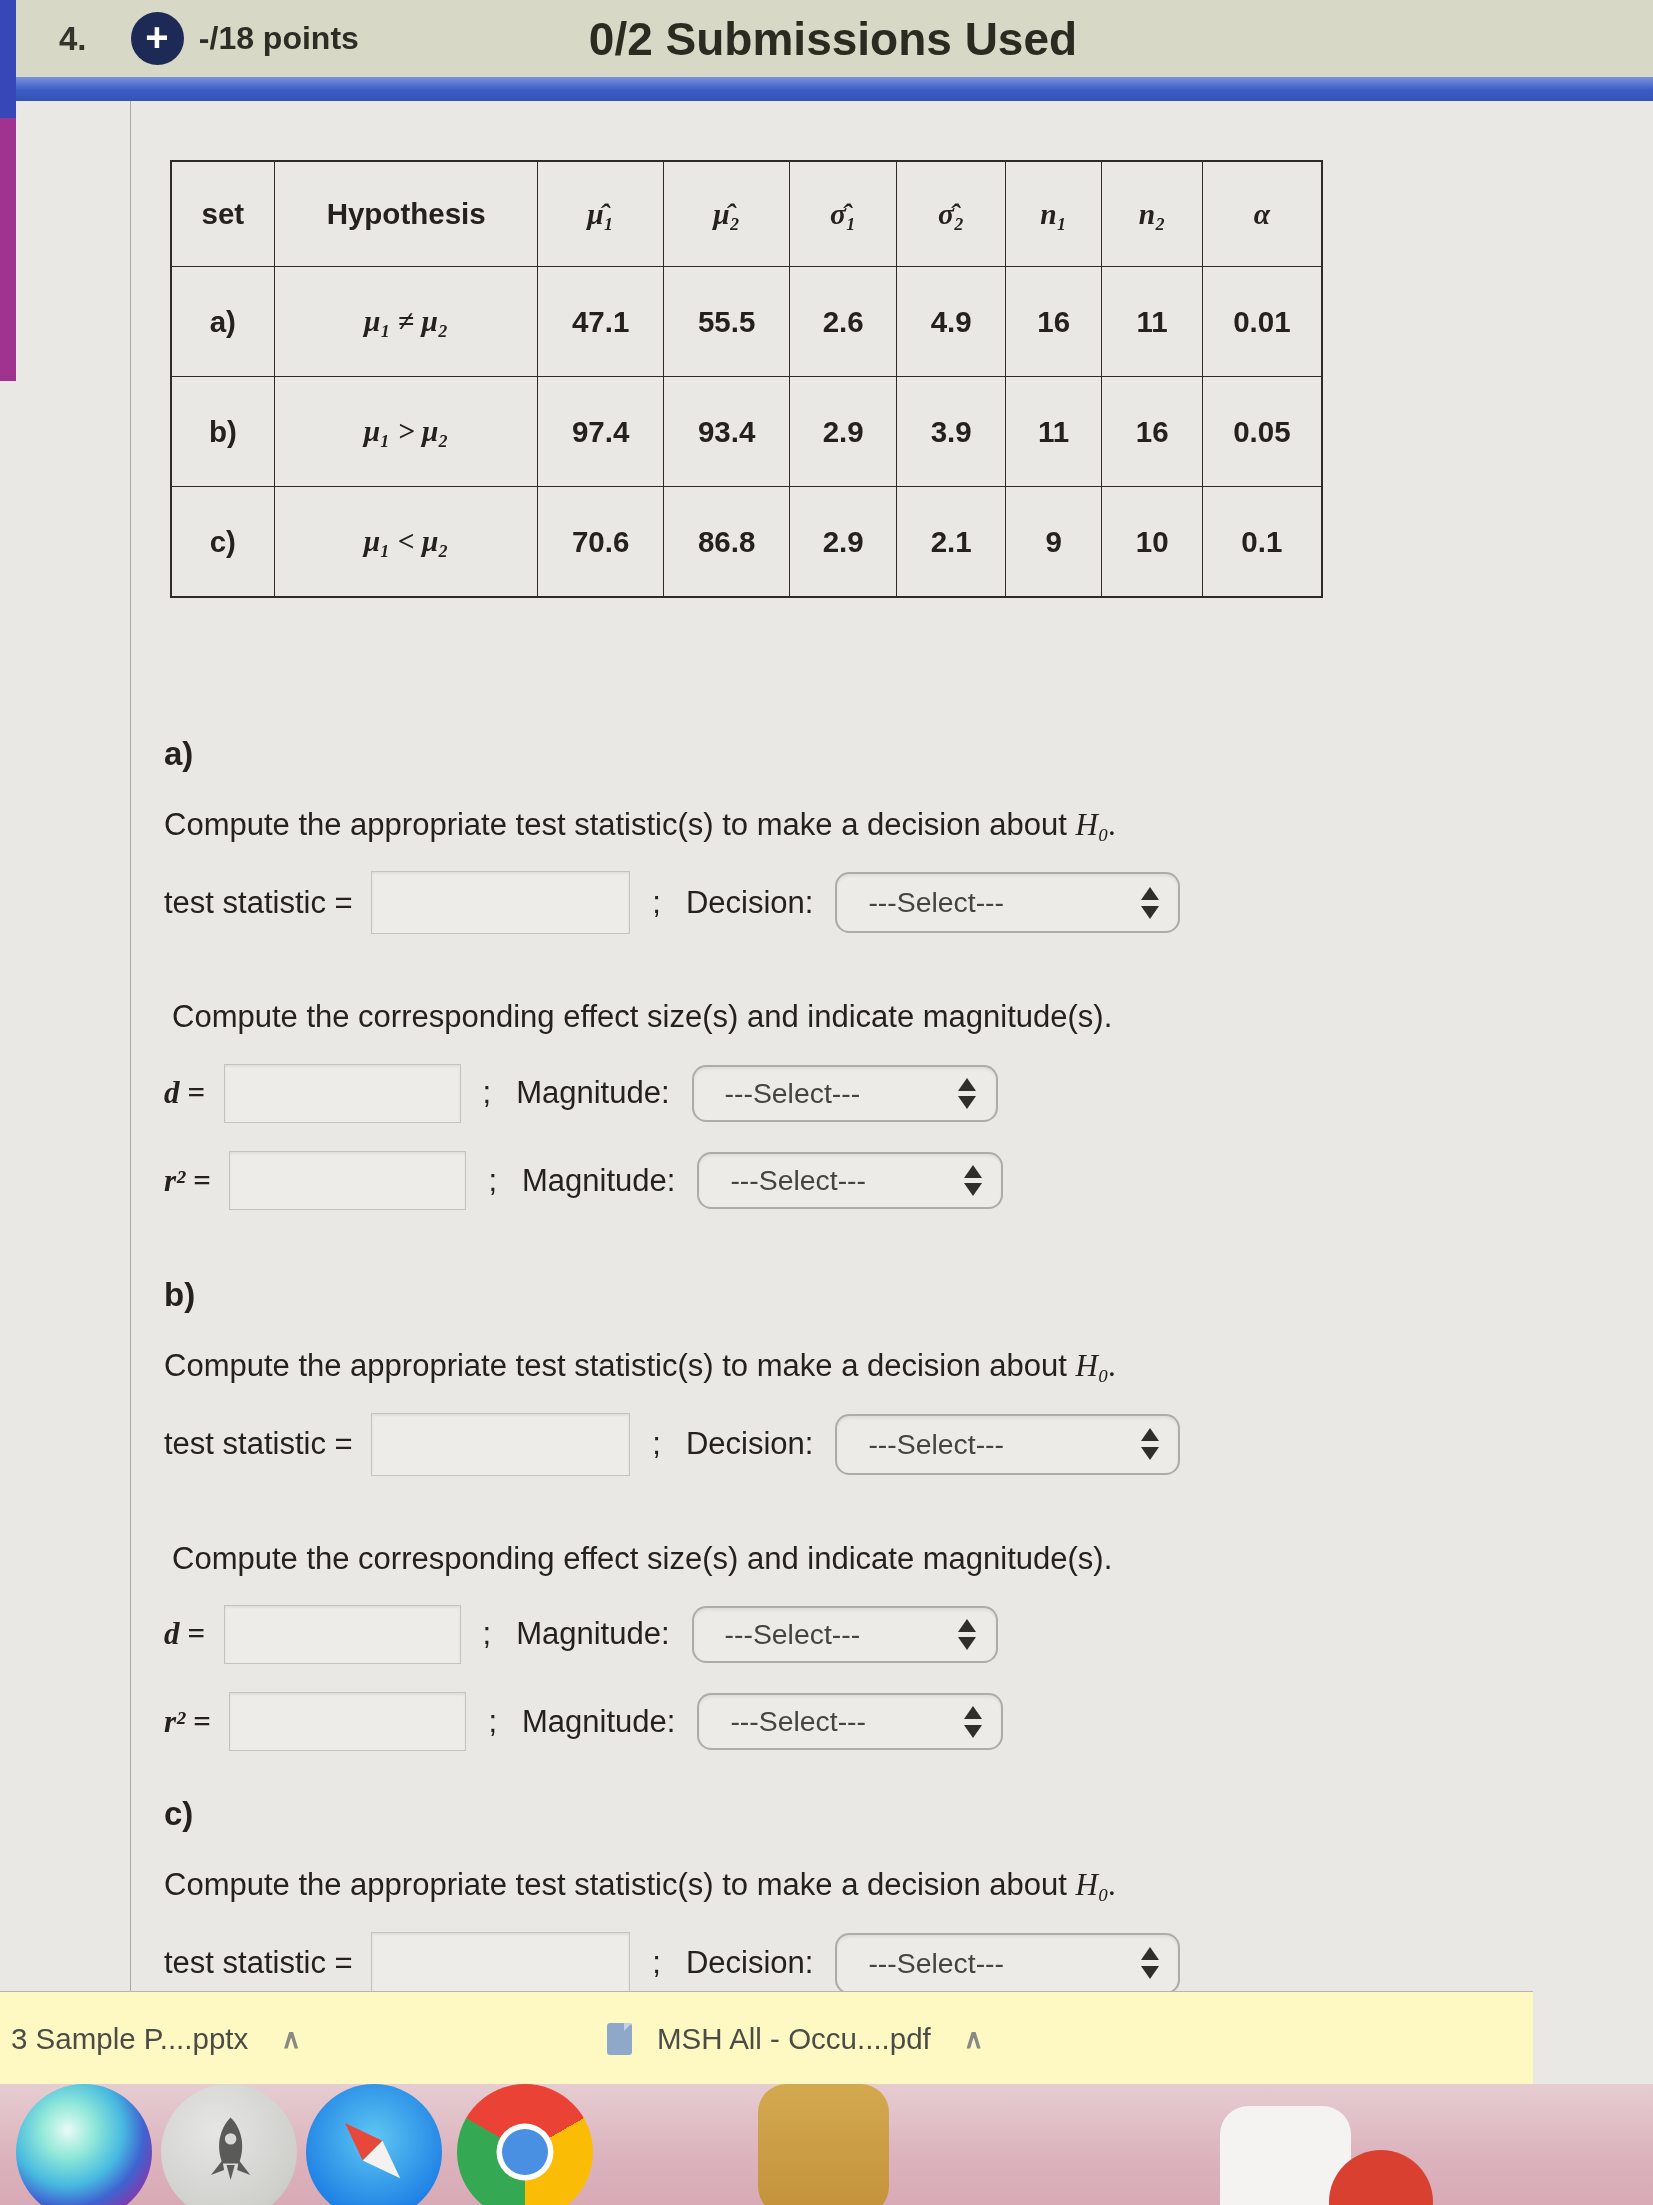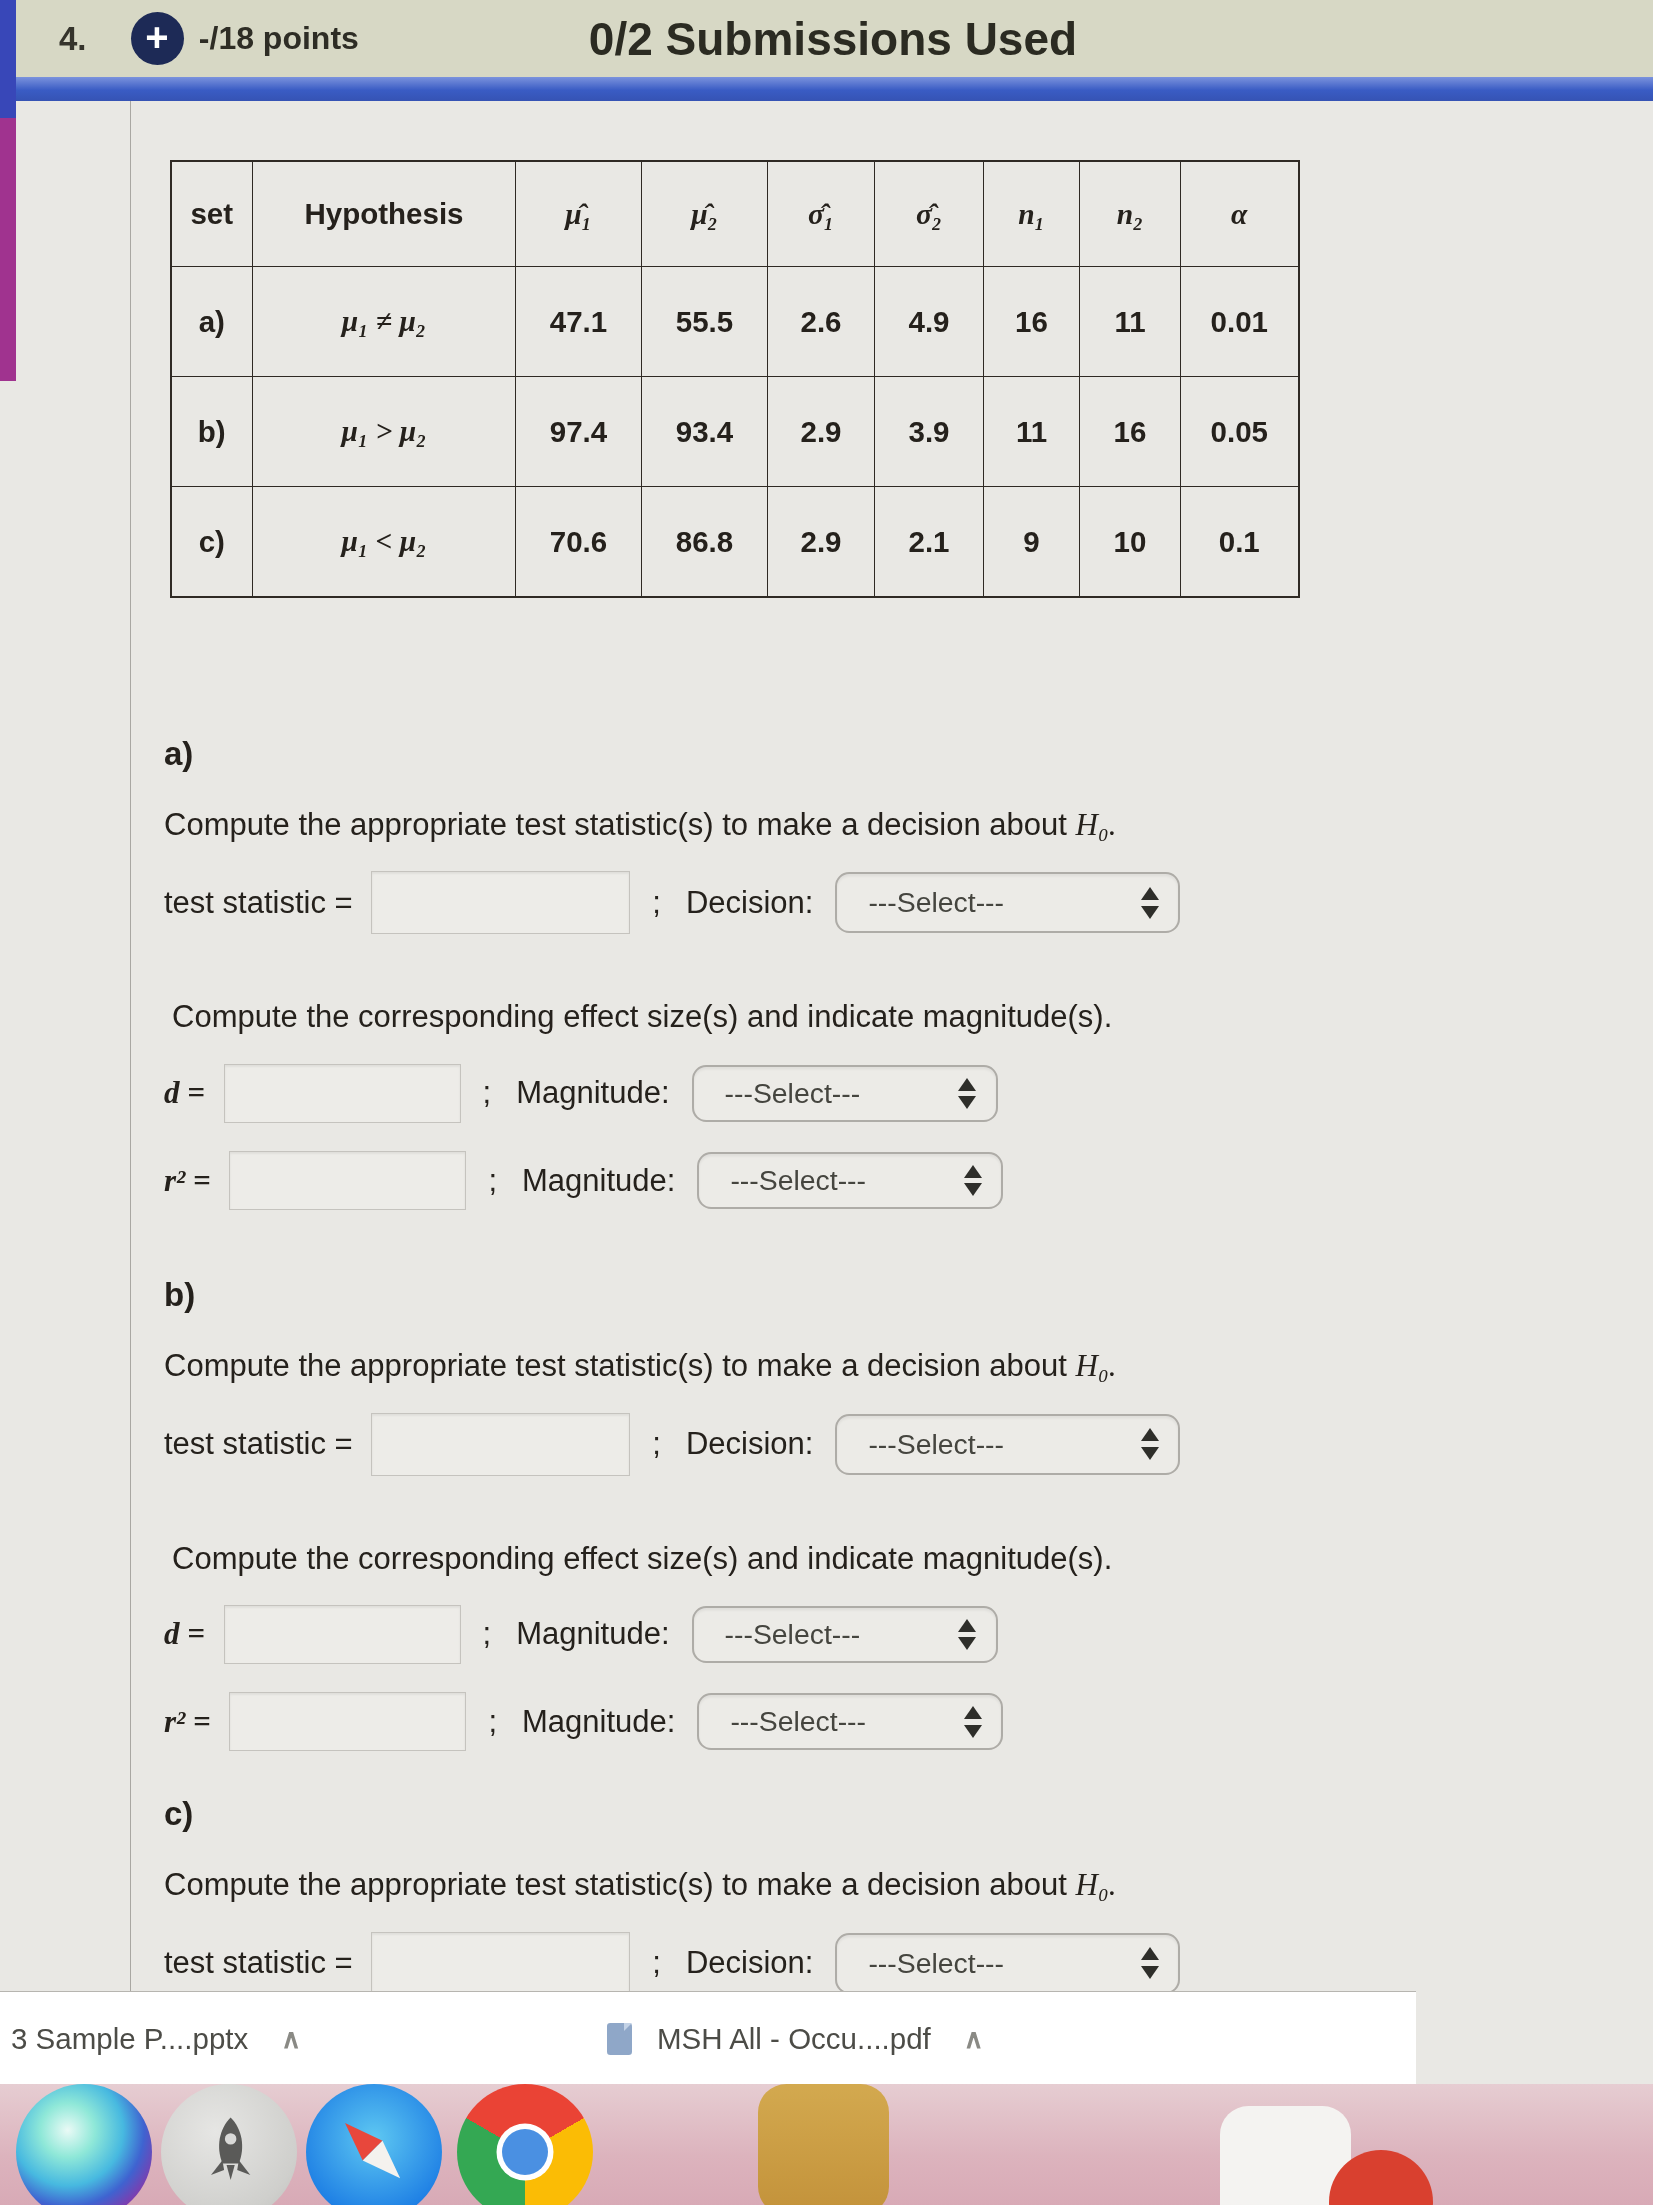--- a/index.html
+++ b/index.html
@@ -28,21 +28,21 @@
   .panel-border{position:absolute;left:130px;top:0;width:1.1px;height:1890px;background:#a9a7a2;}
   .content{position:absolute;left:164px;top:0;width:1477px;}
 
   .question-intro{margin-top:34px;font-size:31px;font-weight:bold;white-space:nowrap;
                   width:1490px;overflow:hidden;}
 
   
   table.data{border-collapse:collapse;margin-top:59px;margin-left:5.5px;
              border:2.2px solid #2f2a24;background:#e9e8e4;}
   table.data th,table.data td{border:1.6px solid #2f2a24;text-align:center;
-             font-size:29.5px;font-weight:bold;color:#25211c;padding:0 8px;}
+             font-size:29.5px;font-weight:bold;color:#25211c;padding:0 30px;}
   table.data th{height:104px;}
   table.data td{height:109px;}
   .math{font-family:"Liberation Serif",serif;font-style:italic;font-weight:bold;margin-top:32px;}
 
   
   .sec-label{font-size:33px;font-weight:bold;margin-top:0;}
   .sec-a{margin-top:137px;}
   .sec-gap{margin-top:66px;}
   .prompt{font-size:31px;margin-top:34px;}
   .h0{font-family:"Liberation Serif",serif;font-style:italic;margin-top:40px;}
@@ -62,21 +62,21 @@
   .select-text{font-size:28.4px;color:#45453f;}
   .stepper{display:flex;flex-direction:column;align-items:center;gap:5.5px;margin-left:13px;}
   .tri-up{width:0;height:0;border-left:9.3px solid transparent;border-right:9.3px solid transparent;
           border-bottom:13px solid #2e2e2a;}
   .tri-down{width:0;height:0;border-left:9.3px solid transparent;border-right:9.3px solid transparent;
           border-top:13px solid #2e2e2a;}
   .effect-prompt{font-size:31px;margin-top:65px;margin-left:8px;}
   .dlabel{font-family:"Liberation Serif",serif;font-style:italic;font-weight:bold;}
 
   
-  .dlbar{position:absolute;left:0;top:1991px;width:1416px;height:93px;background:#ffffff;
+  .dlbar{position:absolute;left:0;top:1991px;width:1533px;height:93px;background:#fef9c3;
          border-top:1.6px solid #b7b5b0;display:flex;align-items:center;}
   .dlitem{display:flex;align-items:center;margin-left:11px;}
   .dlitem2{margin-left:306px;}
   .dltext{font-size:29.5px;color:#4c4c47;}
   .chev{font-size:27px;color:#8a8a85;margin-left:33px;font-weight:bold;}
   .pdficon{width:25px;height:32px;background:#8fa7c8;border-radius:3.3px;margin-right:25px;
            position:relative;}
   .pdficon:after{content:"";position:absolute;right:0;top:0;border-left:8.8px solid #c3d2e6;
            border-bottom:8.8px solid transparent;}
 

